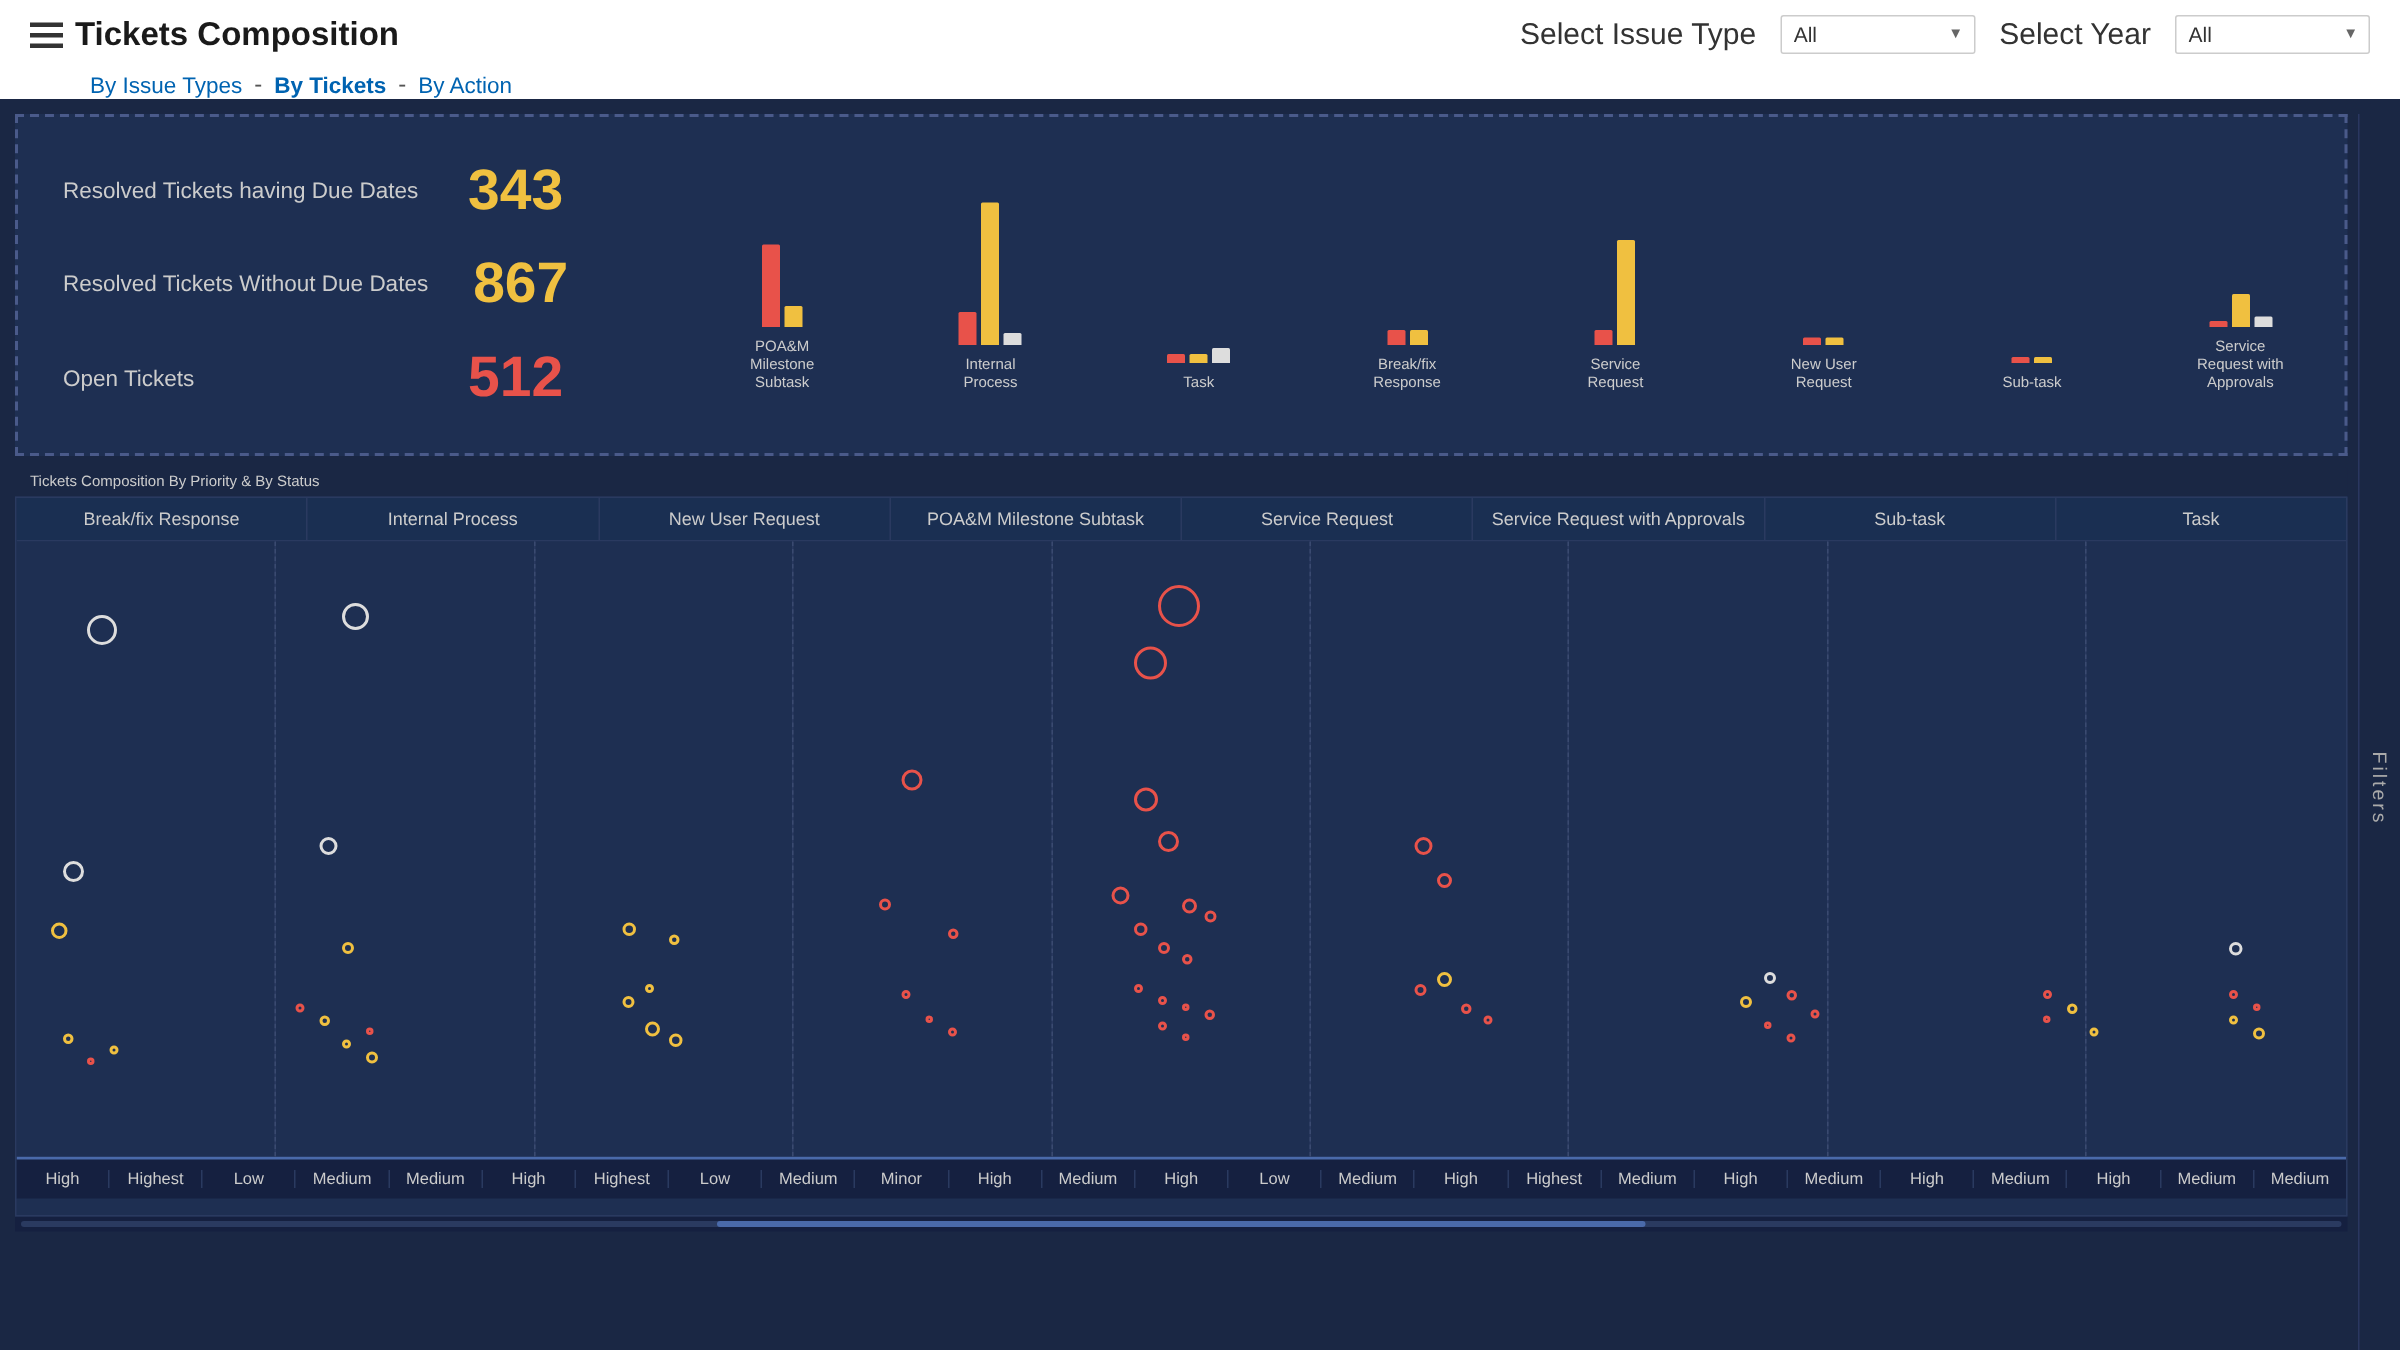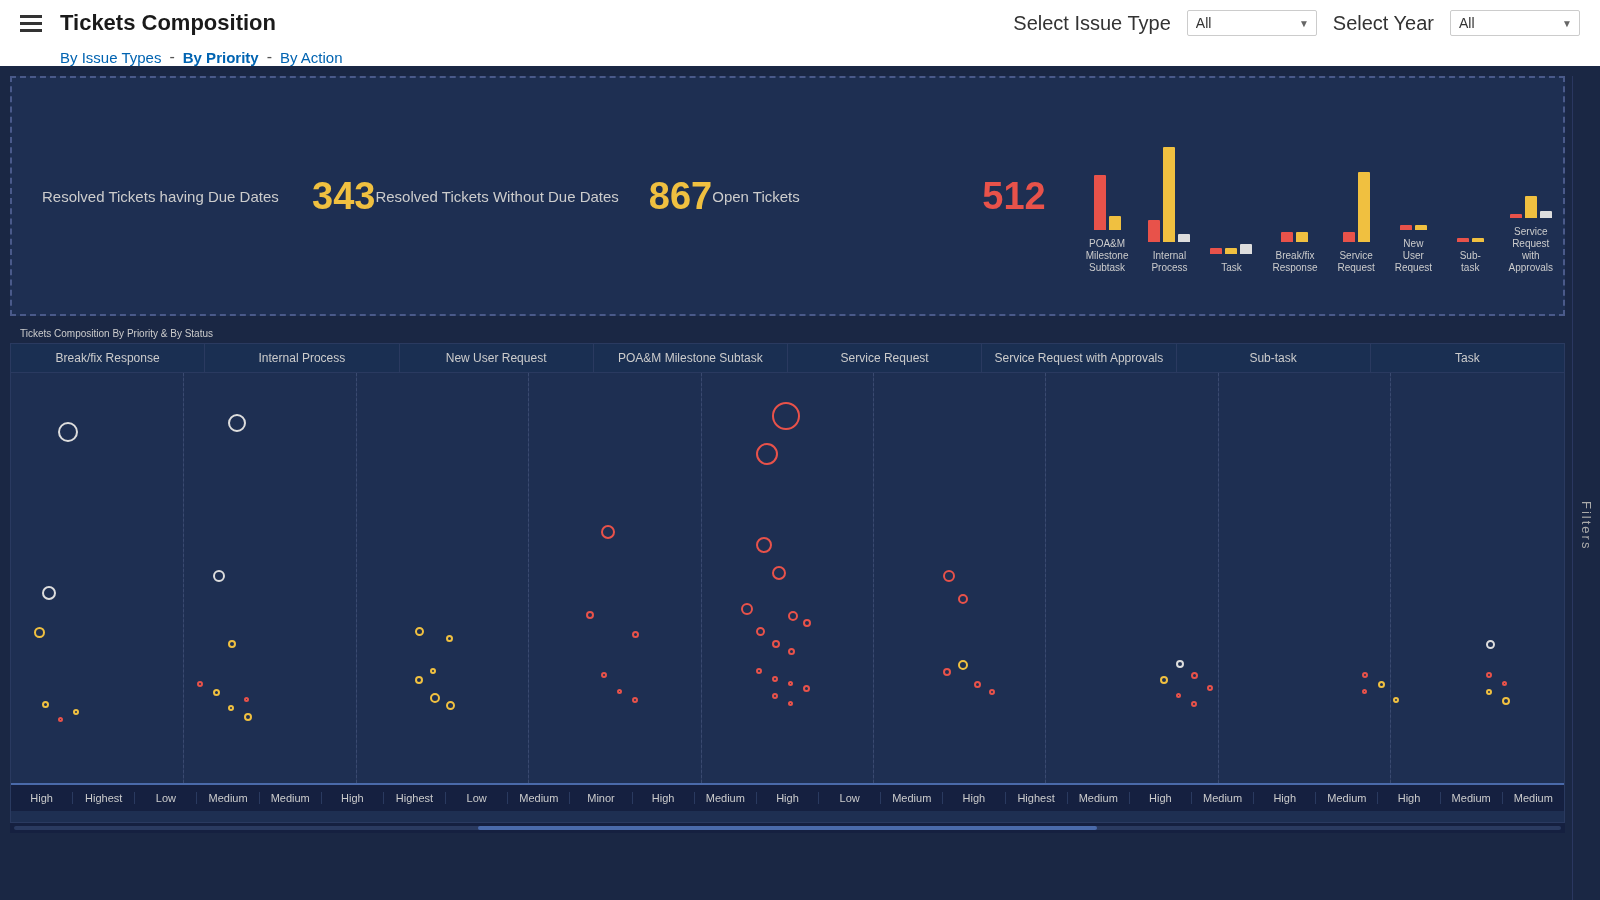--- a/index.html
+++ b/index.html
@@ -18,21 +18,21 @@
       background: #fff;
       padding: 10px 20px 0 20px;
       display: flex;
       flex-direction: column;
       position: relative;
       z-index: 10;
     }
     .header-top {
       display: flex;
       align-items: center;
-      gap: 10px;
+      gap: 0;
       margin-bottom: 6px;
     }
     .hamburger {
       display: flex; flex-direction: column; gap: 4px; cursor: pointer; margin-right: 8px;
     }
     .hamburger span { width: 22px; height: 3px; background: #333; display: block; }
     .title-main {
       font-size: 22px; font-weight: 700; color: #1a1a1a;
     }
     .title-sub {
@@ -78,21 +78,21 @@
       margin: 10px 35px 8px 10px;
       background: #1e2f52;
       display: flex;
       align-items: stretch;
       min-height: 160px;
       position: relative;
     }
     .summary-stats {
       padding: 18px 30px;
       display: flex;
-      flex-direction: row;
+      flex-direction: column;
       justify-content: space-around;
       min-width: 440px;
     }
     .stat-row {
       display: flex; align-items: center; gap: 30px; padding: 6px 0;
     }
     .stat-label { font-size: 15px; color: #ccc; min-width: 240px; }
     .stat-value { font-size: 38px; font-weight: 700; }
     .stat-value.yellow { color: #f0c040; }
     .stat-value.red { color: #e8524a; }
@@ -242,21 +242,21 @@
       <div class="select-wrapper">
         <select class="filter-select">
           <option>All</option>
         </select>
       </div>
     </div>
   </div>
   <div class="nav-tabs">
     <a class="nav-tab" href="#">By Issue Types</a>
     <span class="nav-sep">-</span>
-    <a class="nav-tab" href="#" style="font-weight:600;">By Priority</a>
+    <a class="nav-tab" href="#" style="font-weight:600;">By Tickets</a>
     <span class="nav-sep">-</span>
     <a class="nav-tab" href="#">By Action</a>
   </div>
 </div>
 
 <div style="background:#1a2744; min-height:840px; position:relative;">
 
   <div class="filters-side">
     <span class="filters-side-label">Filters</span>
   </div>

